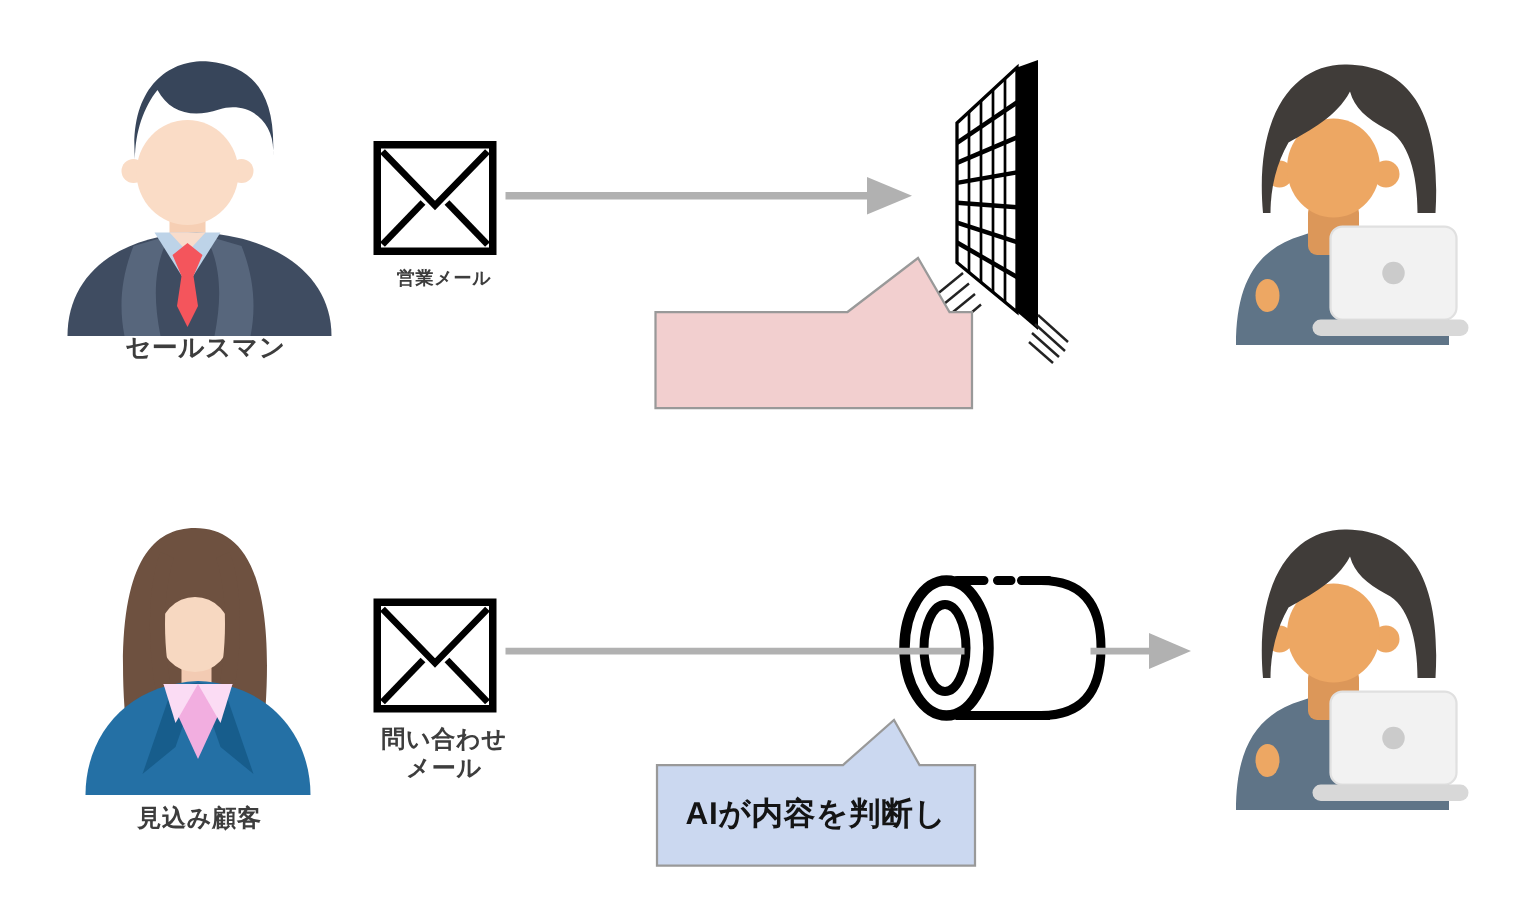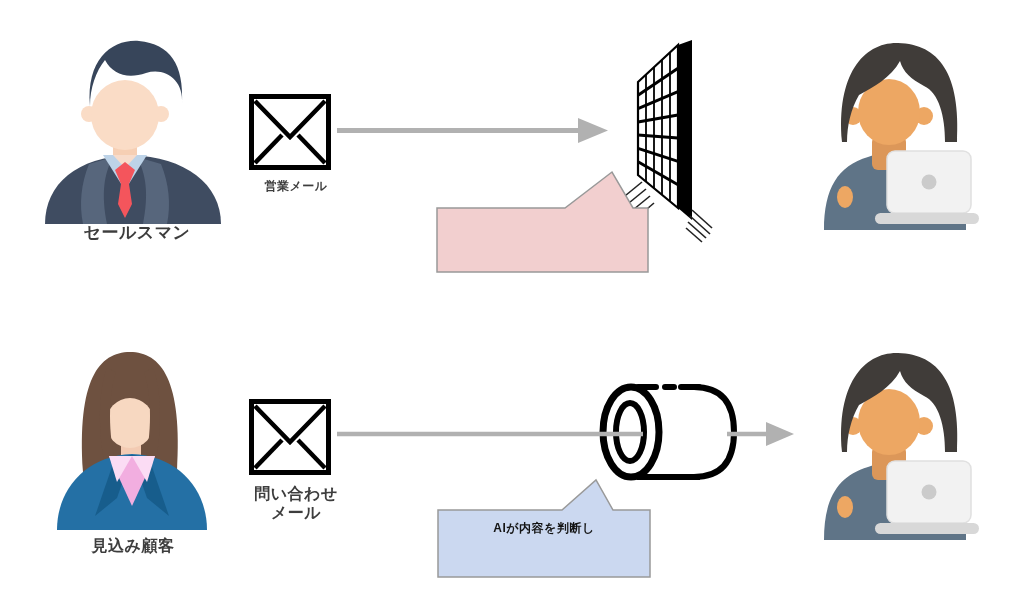--- a/index.html
+++ b/index.html
@@ -16,21 +16,21 @@
   .lbl span{display:block;}
   .callout-text{
     position:absolute;transform:translate(-50%,-50%);
     font-weight:700;color:#141414;white-space:nowrap;text-align:center;
   }
   #lbl-salesman{left:137px;top:232px;font-size:17px;}
   #lbl-sales-mail{left:296px;top:186px;font-size:12px;}
   #lbl-prospect{left:133px;top:546px;font-size:16px;}
   #lbl-inquiry{left:296px;top:503px;font-size:16px;line-height:19px;}
   #txt-block{left:542px;top:241px;font-size:20px;letter-spacing:1px;}
-  #txt-deliver{left:544px;top:528px;font-size:12px;line-height:23px;letter-spacing:.5px;}
+  #txt-deliver{left:544px;top:543px;font-size:21px;line-height:23px;letter-spacing:.5px;}
 </style>
 </head>
 <body>
 
 <div id="stage">
 
 <svg id="scene" width="1024" height="603" viewBox="0 0 1024 603">
 
   <defs>
 

